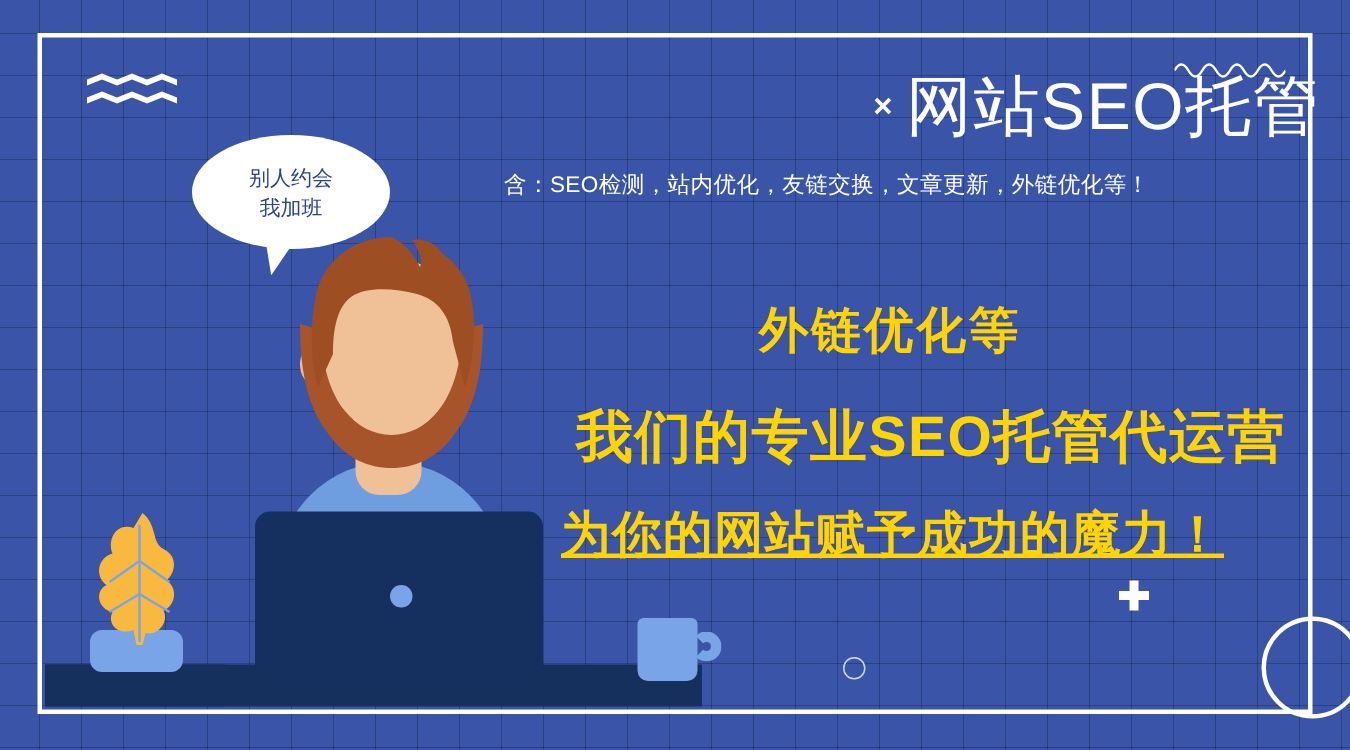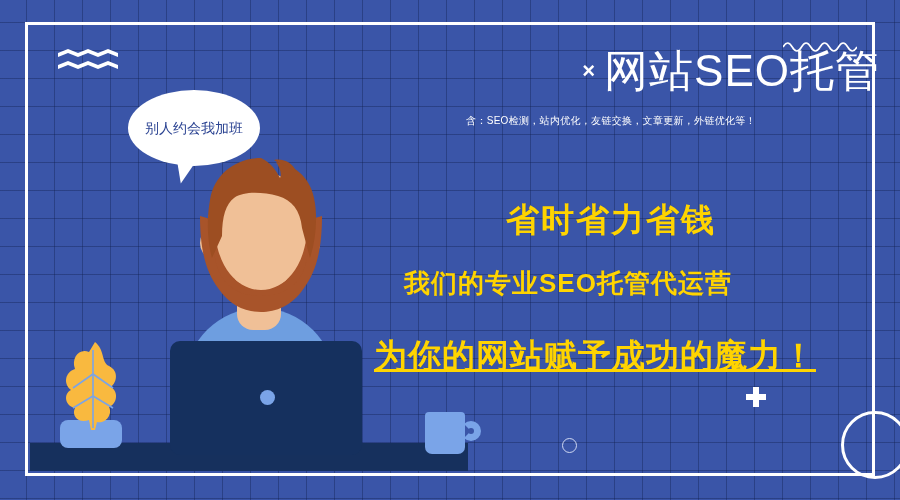--- a/index.html
+++ b/index.html
@@ -106,36 +106,35 @@
   
   .headline{
     position:absolute;left:340px;top:42px;width:540px;
     color:#ffffff;font-size:44px;font-weight:400;letter-spacing:1px;
     white-space:nowrap;
     text-align:right;
   }
   .headline .x-mark{font-size:22px;vertical-align:8px;margin-right:8px;font-weight:700;}
   .subhead{
     position:absolute;left:336px;top:114px;width:550px;
-    color:#ffffff;font-size:10px;font-weight:400;letter-spacing:.3px;
+    color:#ffffff;font-size:15px;font-weight:400;letter-spacing:.3px;
     white-space:nowrap;
-    text-align:center;
   }
   .sell-line{
     position:absolute;color:#ffd400;font-weight:700;white-space:nowrap;
     text-shadow:0 0 1px rgba(0,0,0,.15);
   }
   .sell-1{left:506px;top:198px;font-size:33px;letter-spacing:2px;}
-  .sell-2{left:404px;top:266px;font-size:26px;letter-spacing:1px;}
+  .sell-2{left:384px;top:266px;font-size:38px;letter-spacing:1px;}
   .sell-3{left:374px;top:334px;font-size:33px;letter-spacing:1px;text-decoration:underline;}
   
   .bubble{
     position:absolute;left:128px;top:90px;width:132px;height:76px;
     background:#ffffff;border-radius:50%;
-    display:flex;flex-direction:row;align-items:center;justify-content:center;
+    display:flex;flex-direction:column;align-items:center;justify-content:center;
     color:#2b4392;font-size:14px;line-height:1.45;font-weight:400;
   }
   .bubble-tail{
     position:absolute;left:173px;top:152px;width:0;height:0;
     border-left:10px solid transparent;
     border-right:16px solid transparent;
     border-top:32px solid #ffffff;
     transform:rotate(8deg);
   }
 </style>
@@ -208,20 +207,20 @@
     <span>别人约会</span>
     <span>我加班</span>
   </div>
 
   <div class="headline">
     <span class="x-mark">×</span><span>网站SEO托管</span>
   </div>
 
   <div class="subhead">含：SEO检测，站内优化，友链交换，文章更新，外链优化等！</div>
 
-  <div class="sell-line sell-1">省时省力省钱</div>
+  <div class="sell-line sell-1">外链优化等</div>
   <div class="sell-line sell-2">我们的专业SEO托管代运营</div>
   <div class="sell-line sell-3">为你的网站赋予成功的魔力！</div>
 
   <div class="frame"></div>
   <div class="big-circle"></div>
 
 </div>
 
 </body></html>

